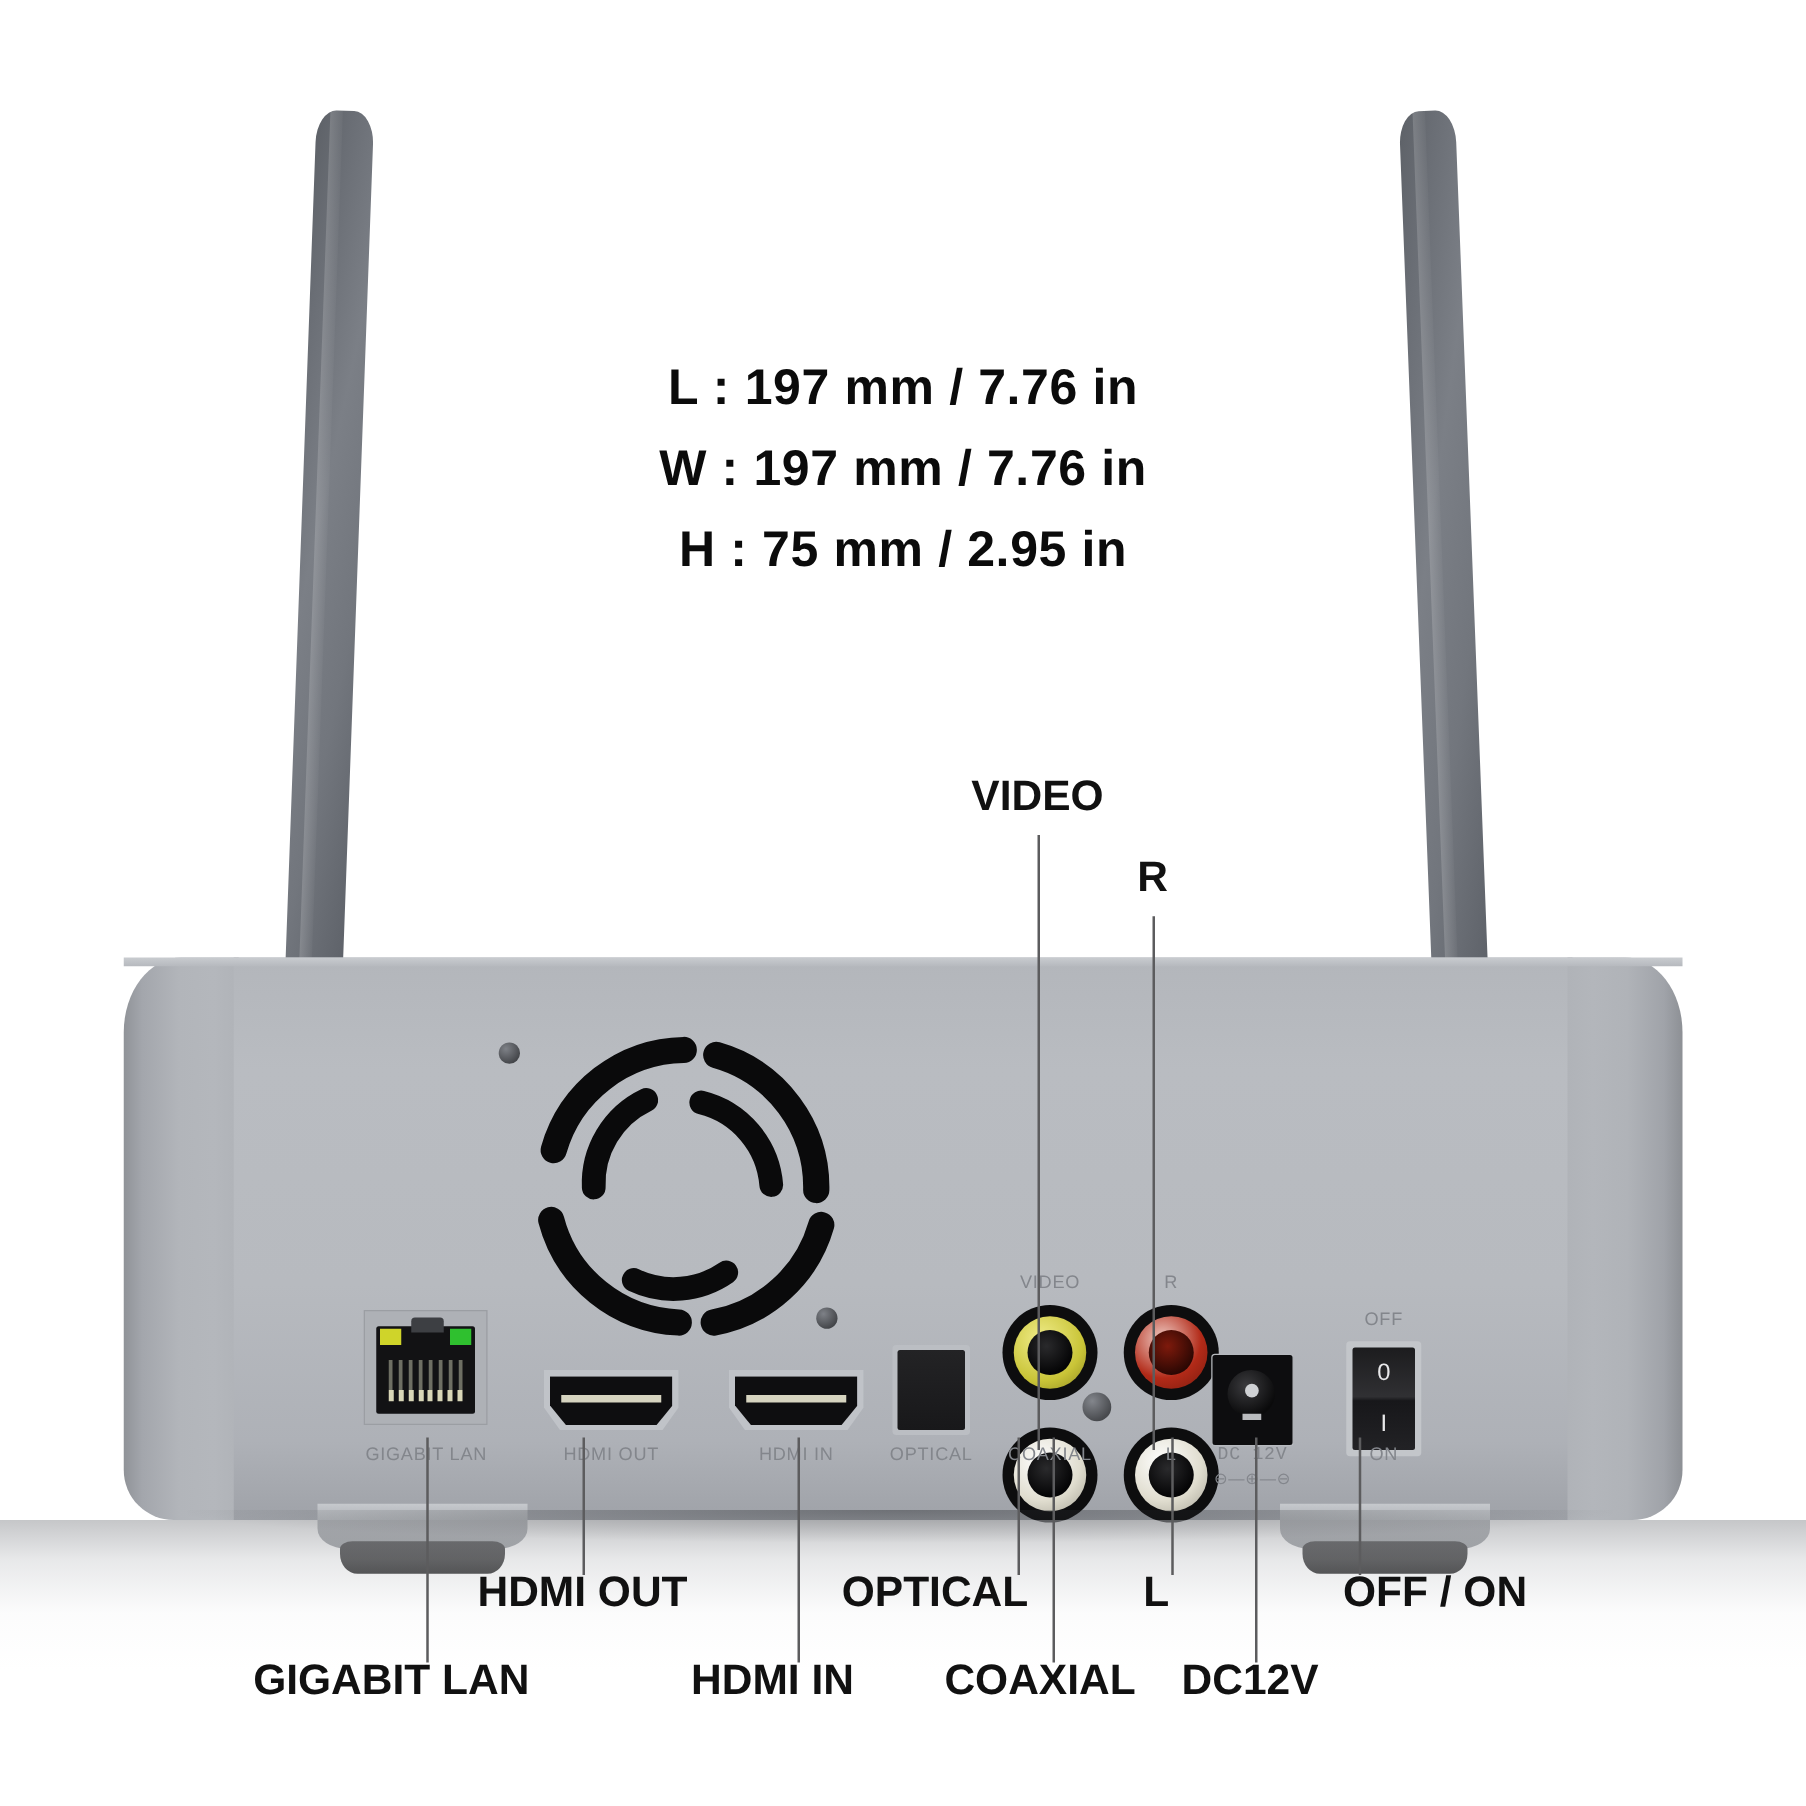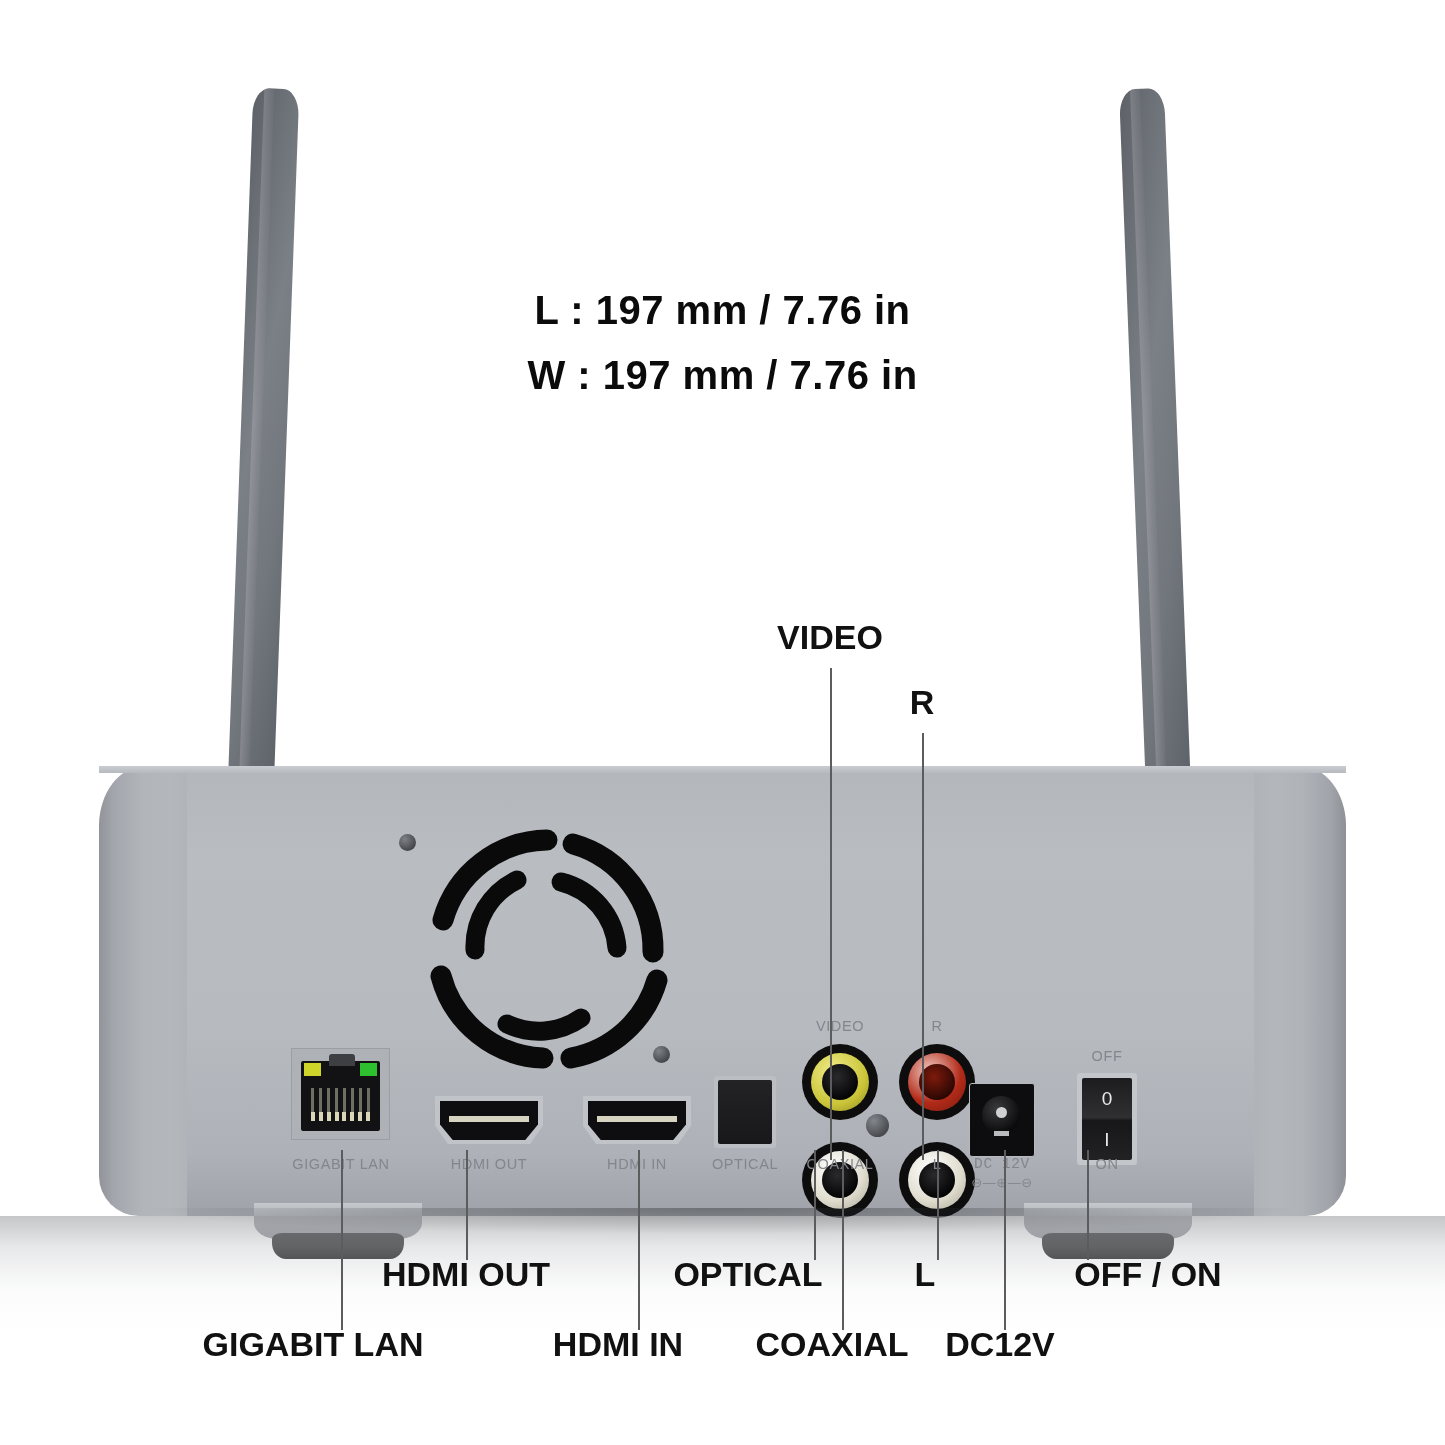--- a/index.html
+++ b/index.html
@@ -380,20 +380,21 @@
   }
 </style>
 </head>
 <body>
 
 <div id="stage">
 
   <div class="dims">
     <div class="line">L : 197 mm / 7.76 in</div>
     <div class="line">W : 197 mm / 7.76 in</div>
+    <div class="line">H : 75 mm / 2.95 in</div>
   </div>
 
   <div class="antenna" id="antenna-left">
     <div class="sheen"></div>
   </div>
   <div class="antenna" id="antenna-right">
     <div class="sheen"></div>
   </div>
   <div class="hinge" id="hinge-left"></div>
   <div class="hinge" id="hinge-right"></div>

